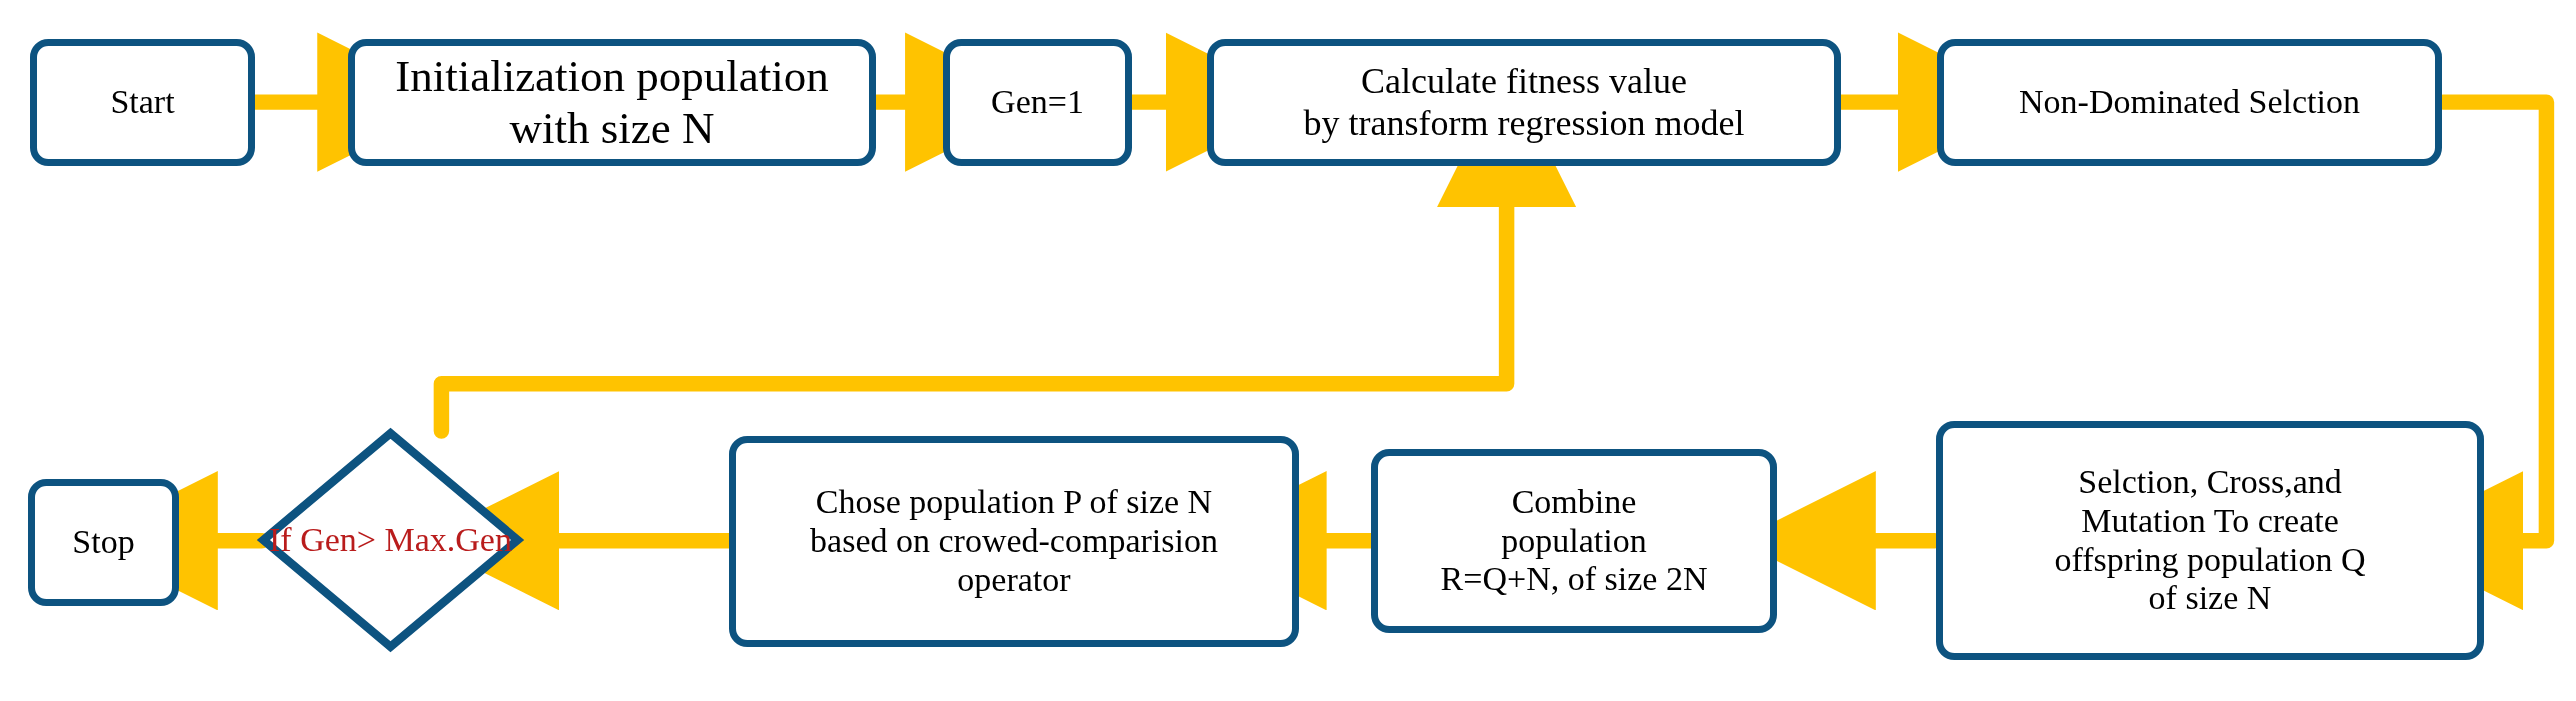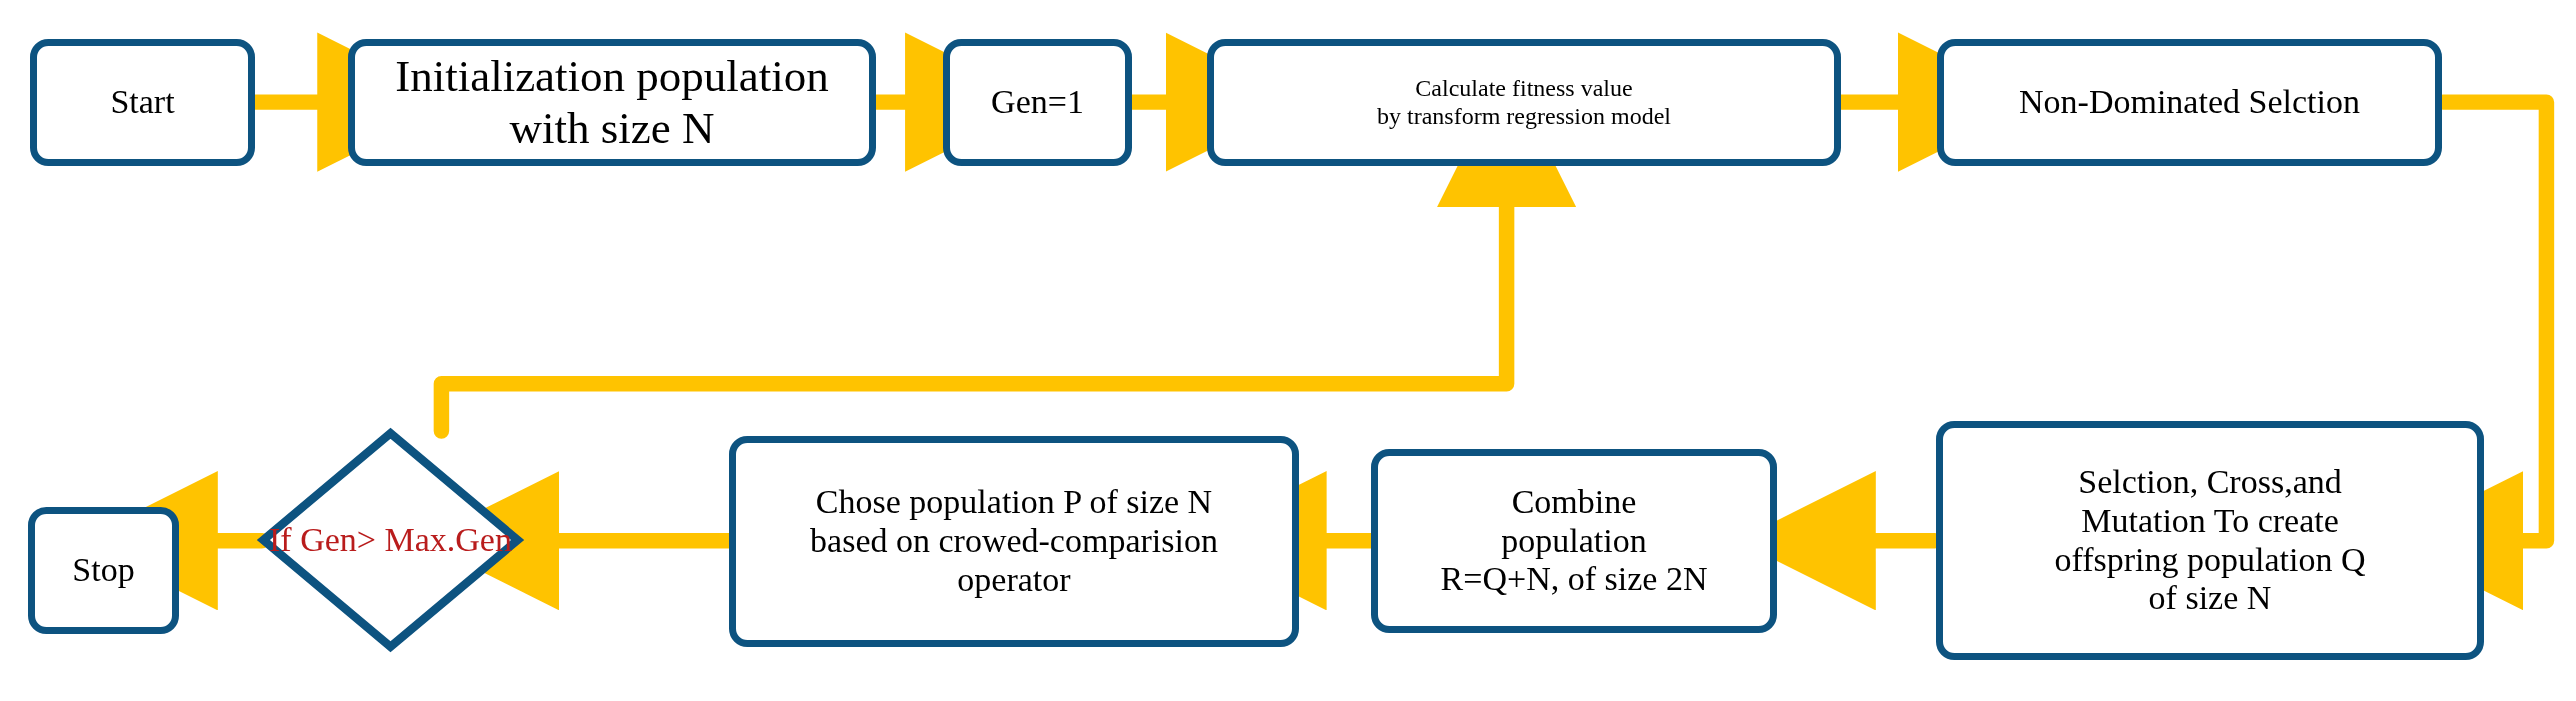--- a/index.html
+++ b/index.html
@@ -128,30 +128,30 @@
 
   <div class="node" style="left:348px; top:39px; width:528px; height:127px; font-size:45px;">
     <span>Initialization population
 with size N</span>
   </div>
 
   <div class="node" style="left:943px; top:39px; width:189px; height:127px; font-size:34px;justify-content:center;">
     <span>Gen=1</span>
   </div>
 
-  <div class="node" style="left:1207px; top:39px; width:634px; height:127px; font-size:24px;">
+  <div class="node" style="left:1207px; top:39px; width:634px; height:127px; font-size:36px;">
     <span>Calculate fitness value
 by transform regression model</span>
   </div>
 
   <div class="node" style="left:1937px; top:39px; width:505px; height:127px; font-size:34px;">
     <span>Non-Dominated Selction</span>
   </div>
 
-  <div class="node" style="left:28px; top:479px; width:151px; height:127px; font-size:34px;margin-top:28px;">
+  <div class="node" style="left:28px; top:479px; width:151px; height:127px; font-size:34px;">
     <span>Stop</span>
   </div>
 
   <div class="decision-wrap" style="left:259px; top:429px; width:263px; height:222px;">
     <svg width="263" height="222" viewBox="0 0 374 316" xmlns="http://www.w3.org/2000/svg">
       <polygon points="187,6 368,158 187,310 6,158" fill="#ffffff" stroke="#0d5380" stroke-width="12" stroke-linejoin="miter"></polygon>
     </svg>
     <div class="decision-label" style="font-size:34px;">If Gen&gt; Max.Gen</div>
   </div>
 

